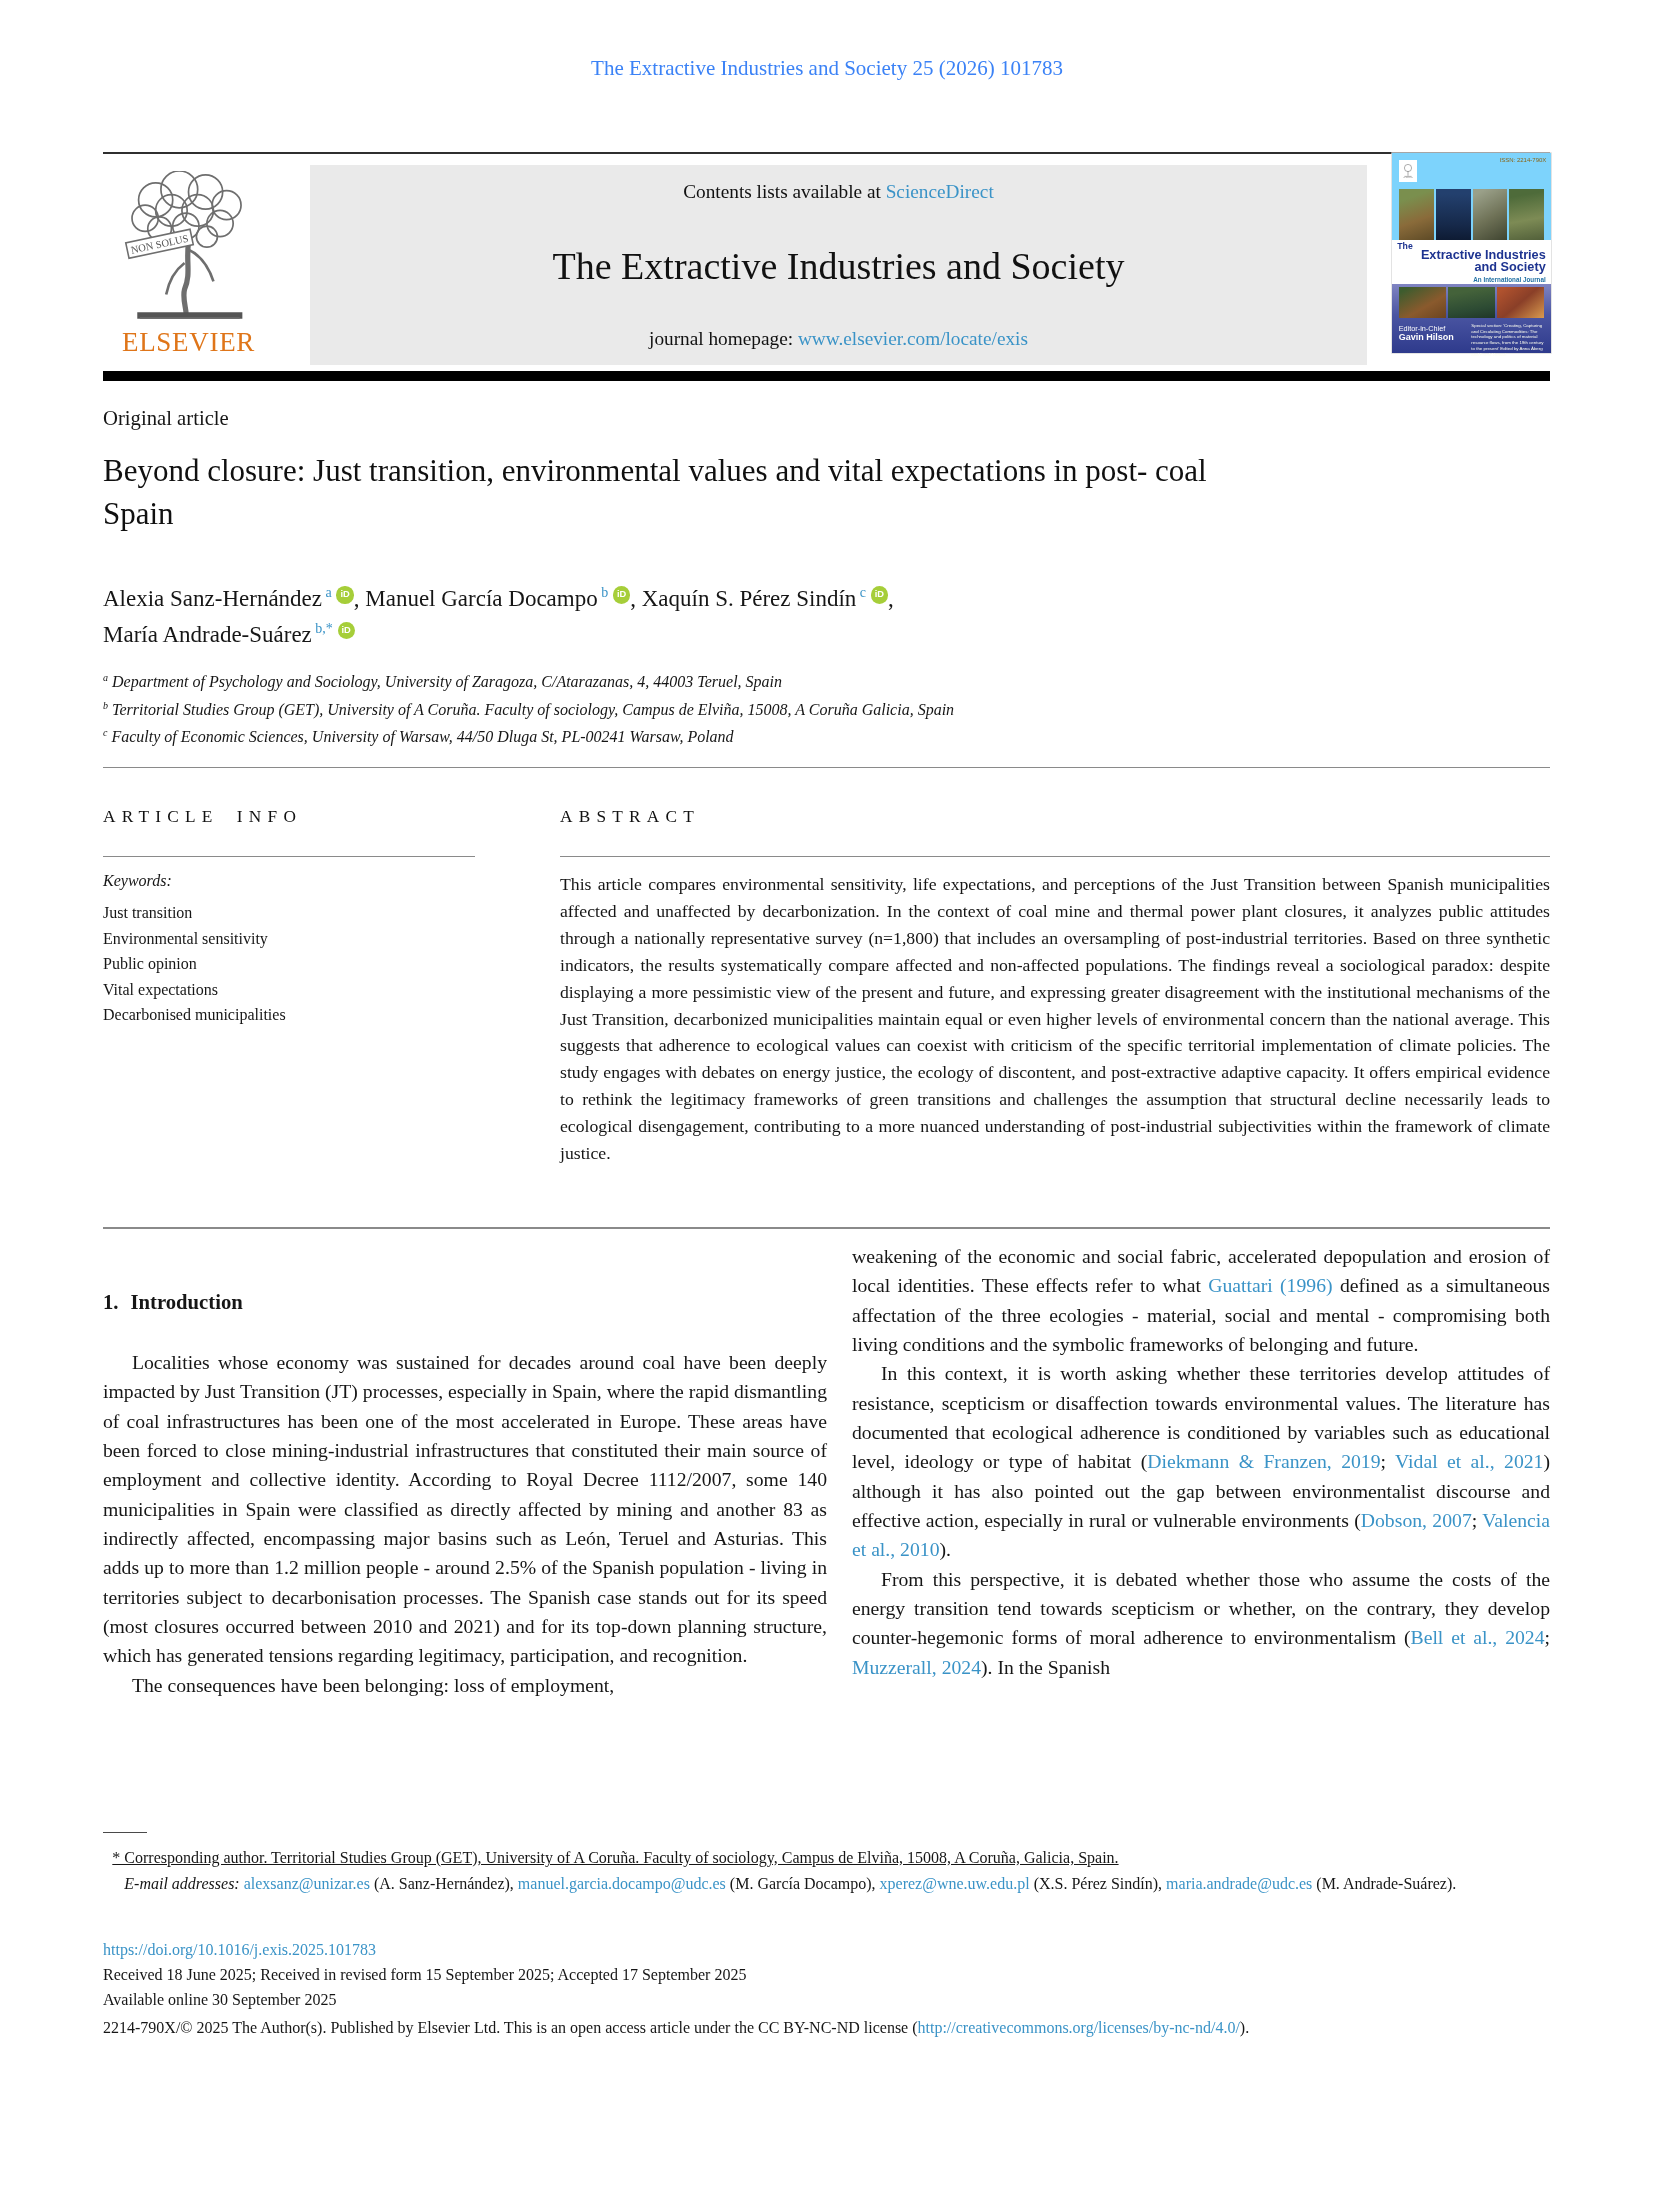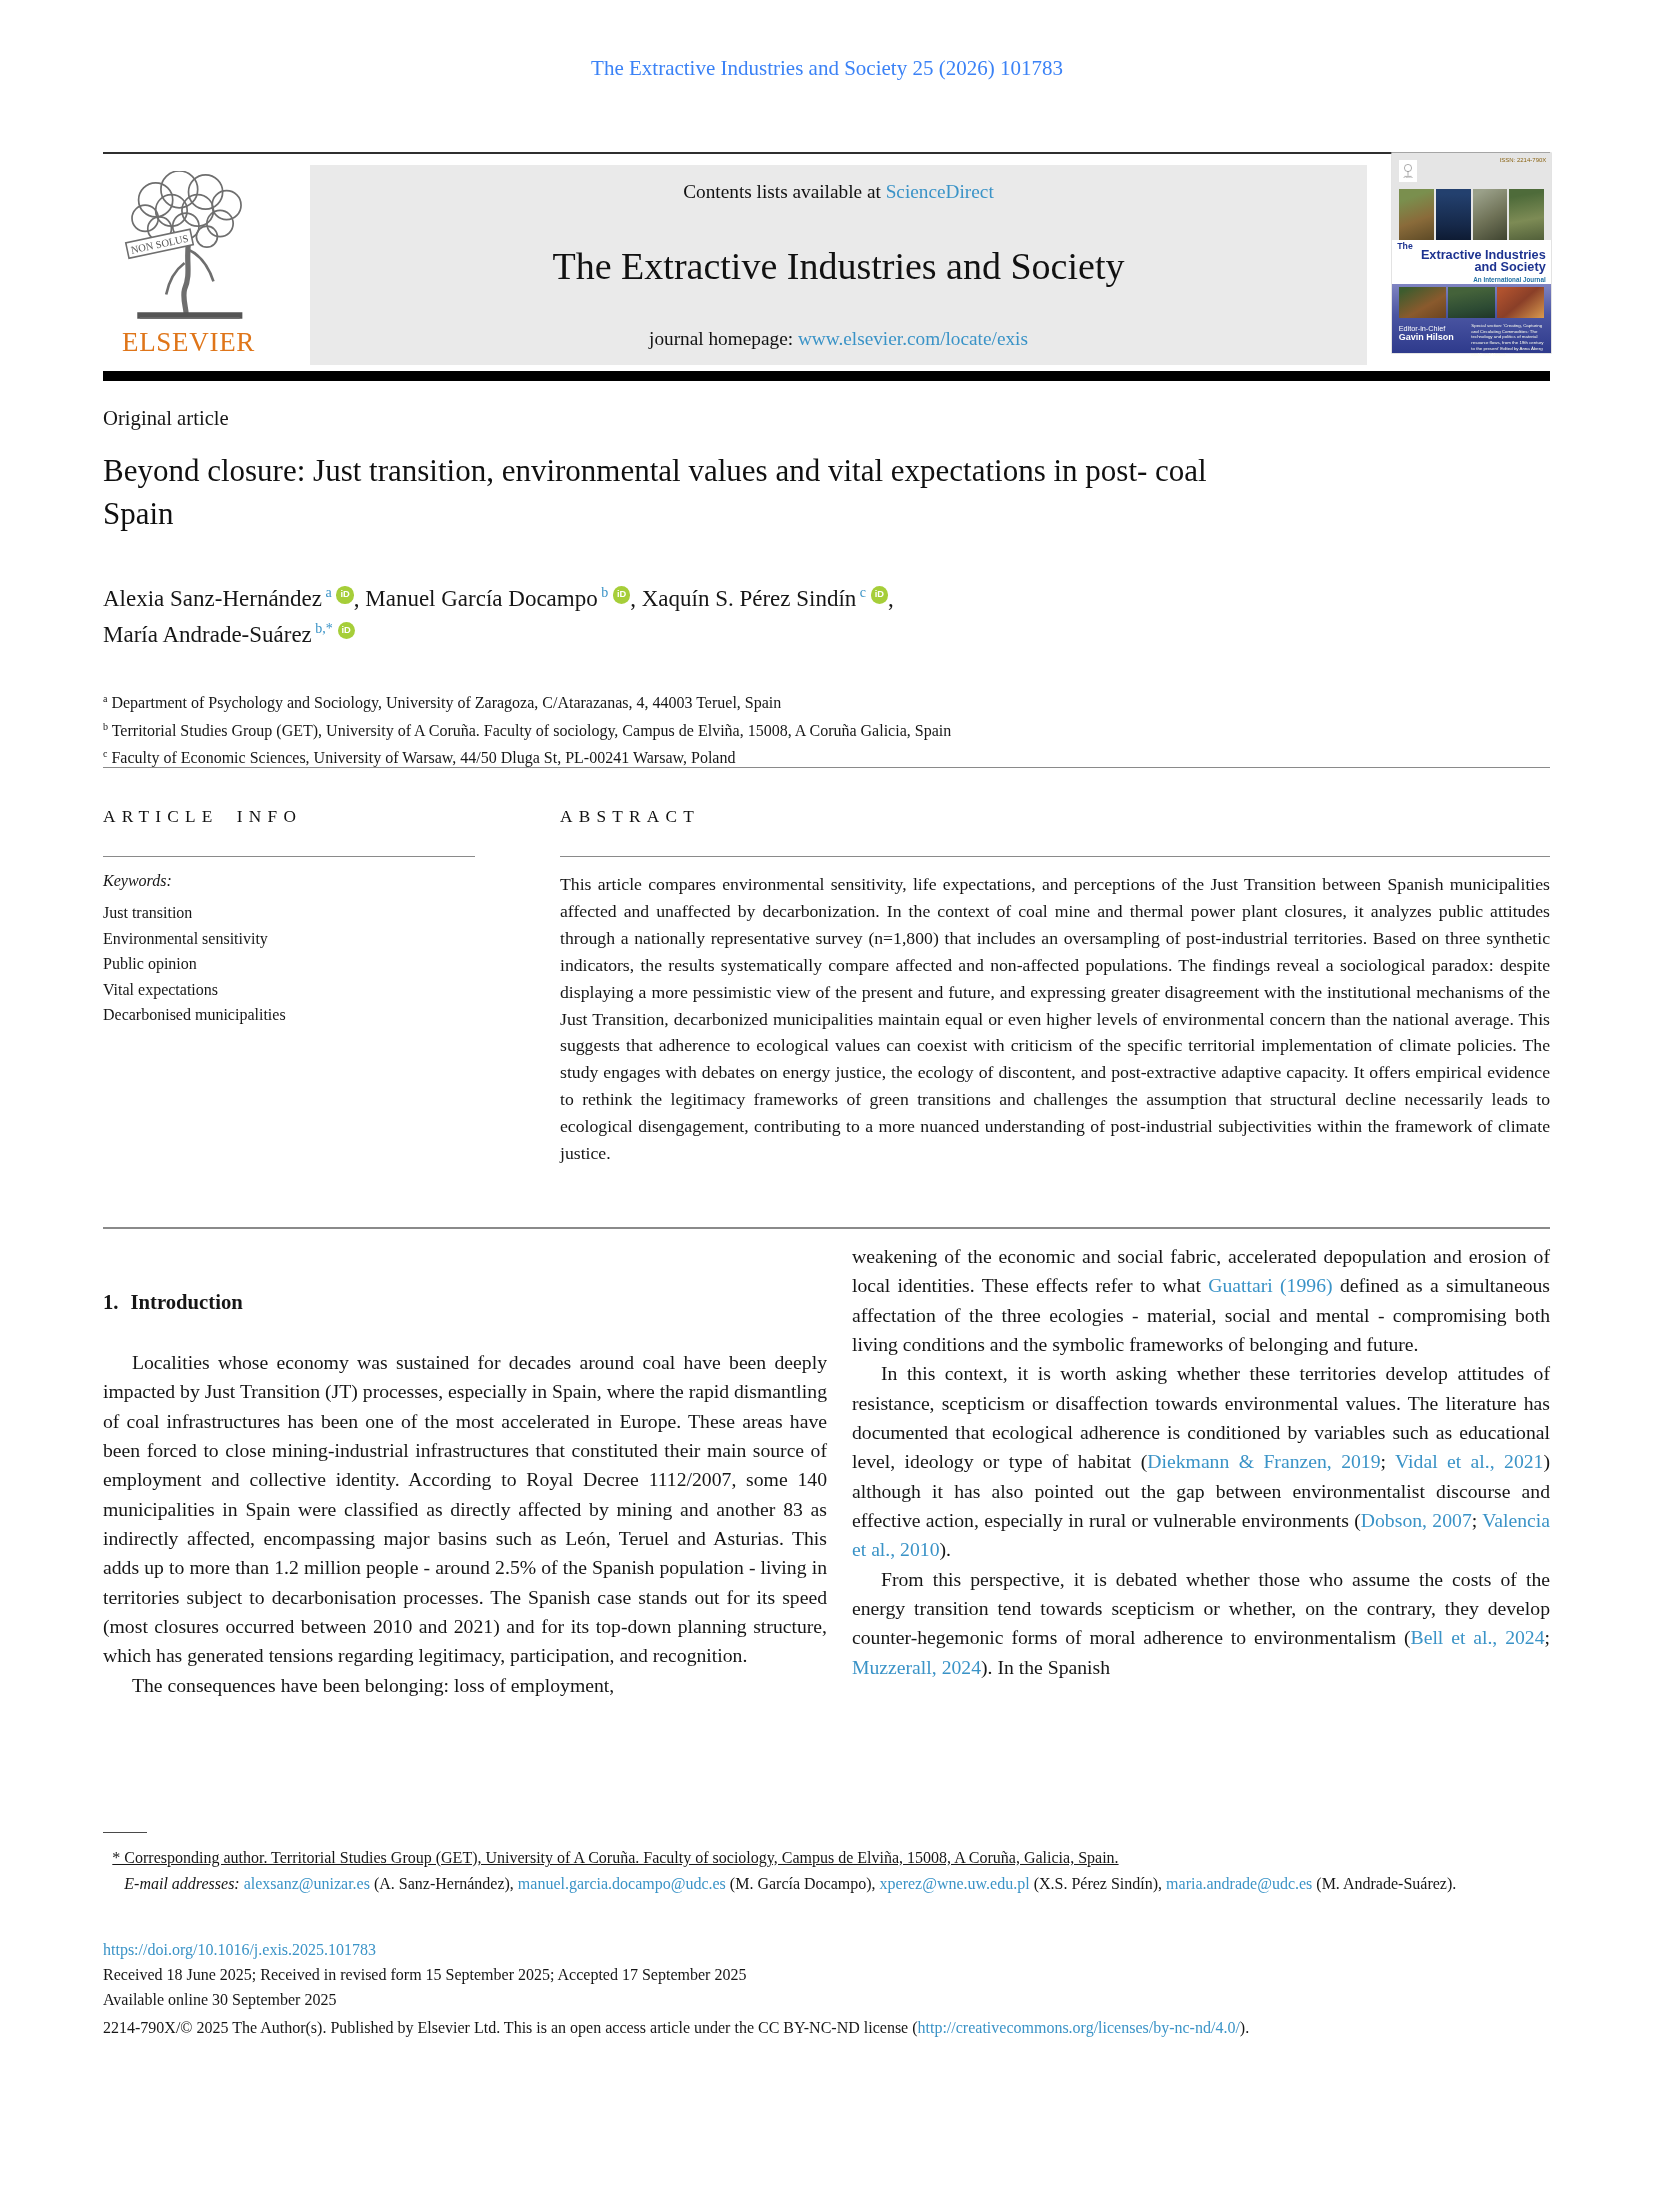--- a/index.html
+++ b/index.html
@@ -17,21 +17,21 @@
   .elsword{color:#DF7519;font-size:27px;letter-spacing:0.7px;margin-top:1.3px;}
   .graybox{position:absolute;left:310px;top:165px;width:1057px;height:200px;background:#EAEAEA;
            display:flex;flex-direction:column;justify-content:space-between;align-items:center;
            box-sizing:border-box;padding:16px 6.7px 14.7px;}
   .contents-line,.homepage-line{font-size:19.3px;color:#111;}
   .journal-big{font-size:38px;color:#111;}
   .lnk{color:#3A93C7;}
   .it{font-style:italic;}
 
   
-  .cover{position:absolute;left:1392px;top:153px;width:159px;height:200px;background:#e5e5e5;
+  .cover{position:absolute;left:1392px;top:153px;width:159px;height:200px;background:#7dd3fc;
          font-family:"Liberation Sans",sans-serif;box-shadow:0 0 0 0.7px #d8d8d8;}
   .c-issn{position:absolute;top:4px;right:4.7px;font-size:6px;color:#8a6415;}
   .c-logo{position:absolute;top:6.7px;left:6.7px;width:18px;height:22px;background:#fff;
           display:flex;align-items:center;justify-content:center;}
   .c-photos{position:absolute;top:36px;left:6.7px;right:6.7px;height:51px;display:flex;gap:2px;}
   .c-photos div{flex:1;}
   .ph1{background:linear-gradient(160deg,#7a8f4e 20%,#8a6b3a 60%,#5d4a26);}
   .ph2{background:linear-gradient(180deg,#23406e 10%,#16294a 70%,#0e1b33);}
   .ph3{background:linear-gradient(150deg,#9aa089 10%,#6f7257 55%,#3f4430);}
   .ph4{background:linear-gradient(170deg,#4e6b3a 15%,#7d8b55 60%,#52603a);}
@@ -54,21 +54,21 @@
   .blackbar{position:absolute;left:103px;top:371px;width:1447px;height:10px;background:#000;}
 
   
   .orig{position:absolute;left:103px;top:407px;font-size:20.7px;}
   .title{position:absolute;left:103px;top:449px;width:1174px;font-size:31px;line-height:1.4;color:#101010;}
   .authors{position:absolute;left:103px;top:581px;width:1267px;font-size:23px;line-height:1.55;}
   sup.supl{color:#3A93C7;font-size:14px;}
   .orcid{display:inline-block;width:17.3px;height:17.3px;border-radius:50%;background:#A6CE39;color:#fff;
          font-size:9.3px;font-weight:bold;text-align:center;line-height:17.3px;margin-left:4.7px;
          vertical-align:super;font-family:"Liberation Sans",sans-serif;}
-  .affils{position:absolute;left:103px;top:689px;width:1400px;font-size:16px;line-height:1.72;}
+  .affils{position:absolute;left:103px;top:668px;width:1400px;font-size:16px;font-style:italic;line-height:1.72;}
   .affils sup{font-size:10px;}
 
   .rule-full{position:absolute;left:103px;width:1447px;border-top:1.3px solid #8a8a8a;}
 
   .secthead{font-size:17.3px;letter-spacing:0.36em;word-spacing:0.45em;color:#111;}
   .aih{position:absolute;left:103px;top:807px;}
   .abh{position:absolute;left:560px;top:807px;}
   .airule{position:absolute;left:103px;top:856px;width:372px;border-top:1.3px solid #8a8a8a;}
   .abrule{position:absolute;left:560px;top:856px;width:990px;border-top:1.3px solid #8a8a8a;}
   .kwlabel{position:absolute;left:103px;top:872px;font-size:16px;font-style:italic;}

